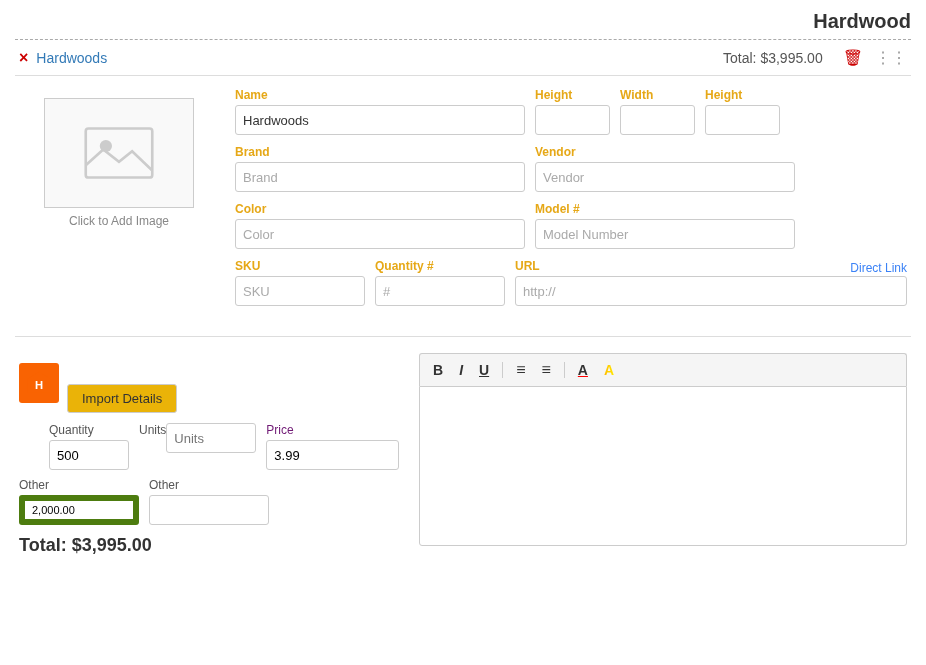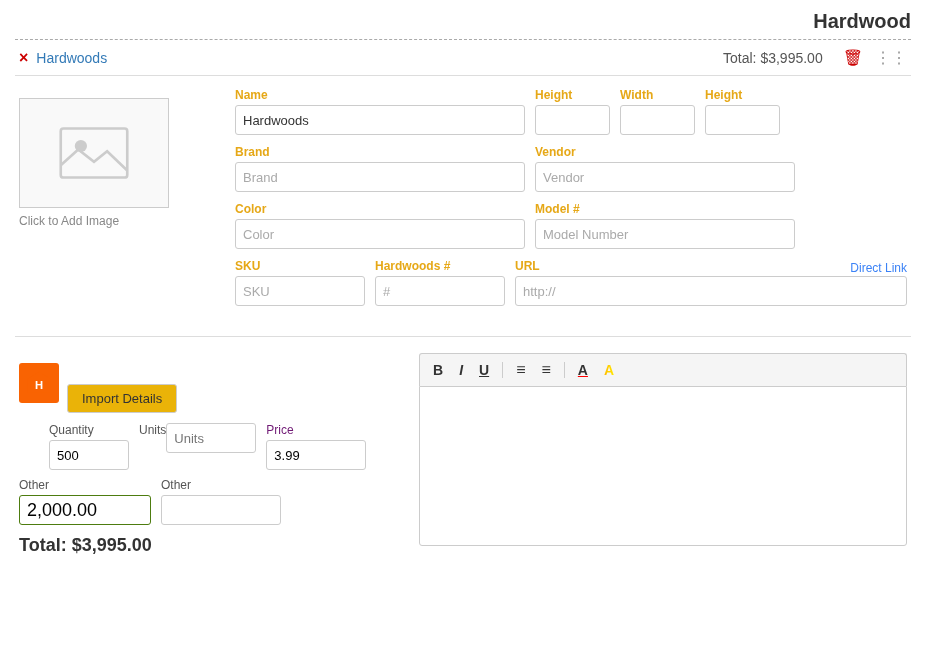--- a/index.html
+++ b/index.html
@@ -11,21 +11,21 @@
 
     .item-header { display: flex; align-items: center; padding: 8px 4px; border-bottom: 1px solid #ddd; }
     .item-header .close-btn { color: #cc0000; font-size: 16px; cursor: pointer; margin-right: 8px; font-weight: bold; }
     .item-header .item-name { color: #337ab7; font-size: 14px; font-weight: normal; }
     .item-header .total-label { margin-left: auto; font-size: 14px; color: #555; }
     .item-header .trash-icon { margin-left: 20px; color: #cc0000; font-size: 16px; cursor: pointer; }
     .item-header .drag-icon { margin-left: 12px; color: #999; font-size: 16px; cursor: grab; }
 
     .item-body { display: flex; padding: 12px 4px; gap: 16px; }
 
-    .image-section { width: 200px; flex-shrink: 0; display: flex; flex-direction: column; align-items: flex-start; justify-content: flex-start; padding-top: 10px; }
+    .image-section { width: 200px; flex-shrink: 0; display: flex; flex-direction: column; align-items: center; justify-content: flex-start; padding-top: 10px; }
     .image-placeholder { width: 150px; height: 110px; border: 1px solid #ccc; display: flex; align-items: center; justify-content: center; cursor: pointer; background: #f9f9f9; }
     .image-placeholder svg { width: 70px; height: 60px; fill: #ccc; }
     .image-caption { font-size: 12px; color: #888; margin-top: 6px; text-align: center; cursor: pointer; }
 
     .fields-section { flex: 1; }
 
     .fields-row { display: flex; gap: 10px; margin-bottom: 10px; align-items: flex-end; }
     .field-group { display: flex; flex-direction: column; }
     .field-group label { font-size: 12px; color: #e6a817; font-weight: bold; margin-bottom: 3px; }
     .field-group input { border: 1px solid #ccc; border-radius: 3px; padding: 5px 7px; font-size: 13px; color: #333; height: 30px; }
@@ -60,26 +60,26 @@
 
     .qty-price-row { display: flex; gap: 10px; margin-bottom: 8px; }
     .qty-group { display: flex; flex-direction: column; margin-left: 30px; }
     .qty-group label { font-size: 12px; color: #555; margin-bottom: 3px; }
     .qty-group input { border: 1px solid #ccc; border-radius: 3px; padding: 5px 7px; font-size: 13px; height: 30px; width: 80px; }
     .units-group { display: flex; flex-direction: row; }
     .units-group label { font-size: 12px; color: #555; margin-bottom: 3px; }
     .units-group input { border: 1px solid #ccc; border-radius: 3px; padding: 5px 7px; font-size: 13px; height: 30px; width: 90px; }
     .price-group { display: flex; flex-direction: column; }
     .price-group label { font-size: 12px; color: #701a75; margin-bottom: 3px; }
-    .price-group input { border: 1px solid #ccc; border-radius: 3px; padding: 5px 7px; font-size: 13px; height: 30px; width: 100px; }
+    .price-group input { border: 1px solid #ccc; border-radius: 3px; padding: 5px 7px; font-size: 13px; height: 30px; width: 133px; }
 
     .labor-other-row { display: flex; gap: 10px; margin-bottom: 8px; }
     .labor-group { display: flex; flex-direction: column; }
     .labor-group label { font-size: 12px; color: #555; margin-bottom: 3px; }
-    .labor-group input { border: 1px solid #4d7c0f; border-radius: 3px; padding: 5px 7px; font-size: 18px; height: 30px; width: 132px; }
+    .labor-group input { border: 6px solid #4d7c0f; border-radius: 3px; padding: 5px 7px; font-size: 11px; height: 30px; width: 120px; }
     .other-group { display: flex; flex-direction: column; }
     .other-group label { font-size: 12px; color: #555; margin-bottom: 3px; }
     .other-group input { border: 1px solid #ccc; border-radius: 3px; padding: 5px 7px; font-size: 13px; height: 30px; width: 120px; }
 
     .page-total { font-size: 18px; font-weight: bold; color: #333; margin-top: 10px; }
 
     .right-bottom { flex: 1; }
 
     .editor-toolbar { border: 1px solid #ccc; border-bottom: none; background: #f5f5f5; padding: 5px 8px; display: flex; gap: 6px; align-items: center; border-radius: 3px 3px 0 0; }
     .toolbar-btn { background: none; border: none; cursor: pointer; font-size: 14px; font-weight: bold; padding: 2px 5px; color: #333; }
@@ -156,21 +156,21 @@
           <input type="text" style="width: 260px;" placeholder="Model Number">
         </div>
       </div>
 
       <div class="fields-row url-row">
         <div class="field-group sku-field">
           <label>SKU</label>
           <input type="text" placeholder="SKU" style="">
         </div>
         <div class="field-group internet-field">
-          <label>Hardwoods #</label>
+          <label>Quantity #</label>
           <input type="text" placeholder="#" style="">
         </div>
         <div class="field-group url-field">
           <div class="url-label-row">
             <label>URL</label>
             <a class="direct-link">Direct Link</a>
           </div>
           <input type="text" style="width: 100%;" placeholder="http://">
         </div>
       </div>

